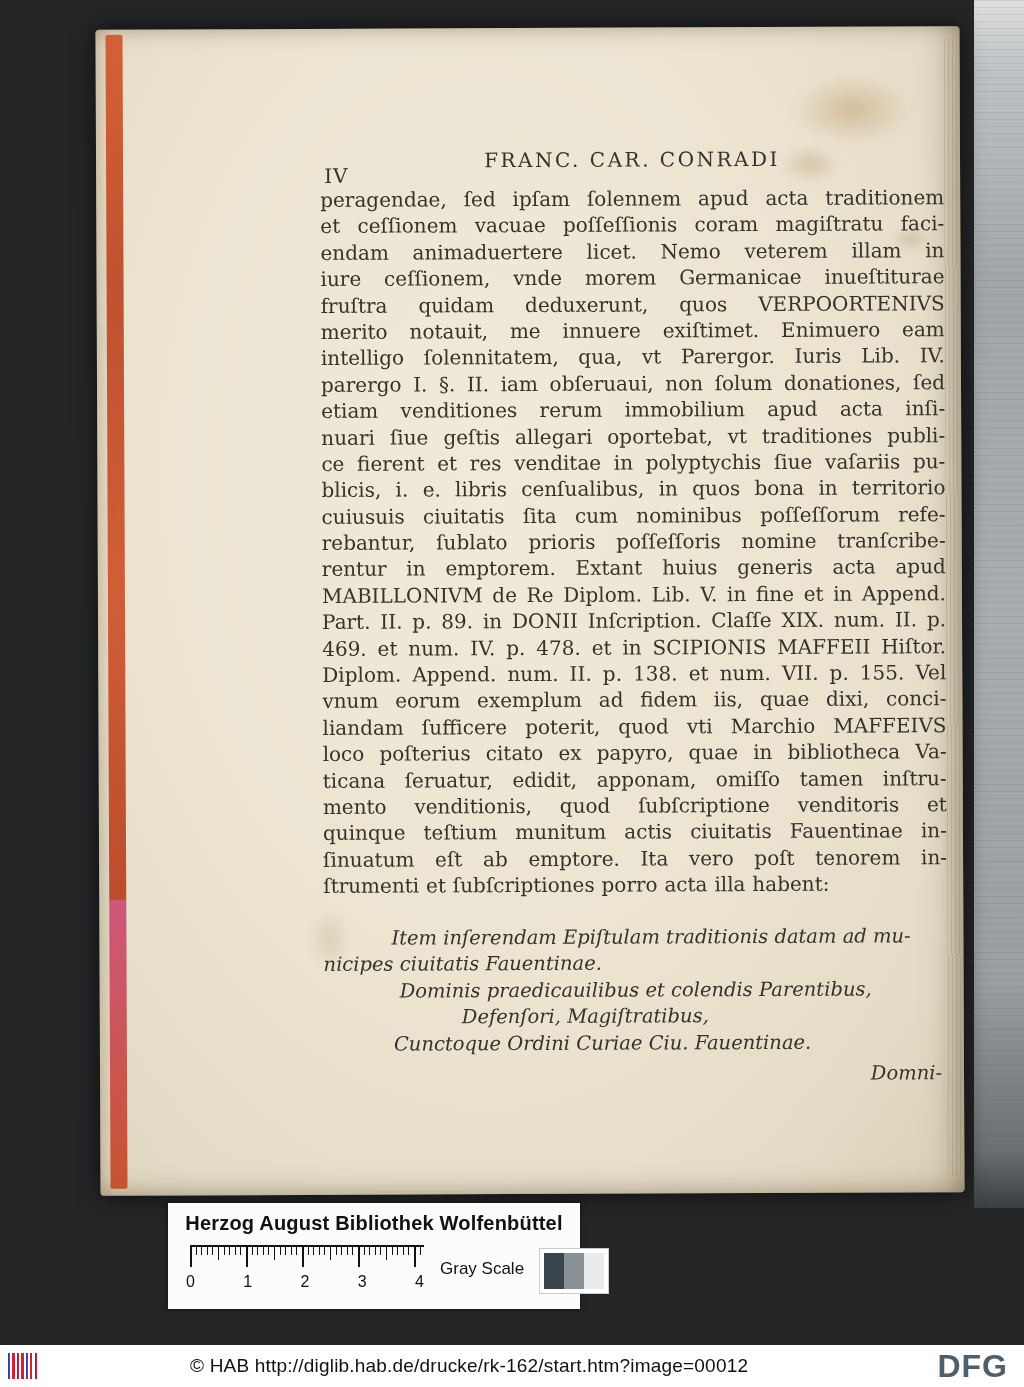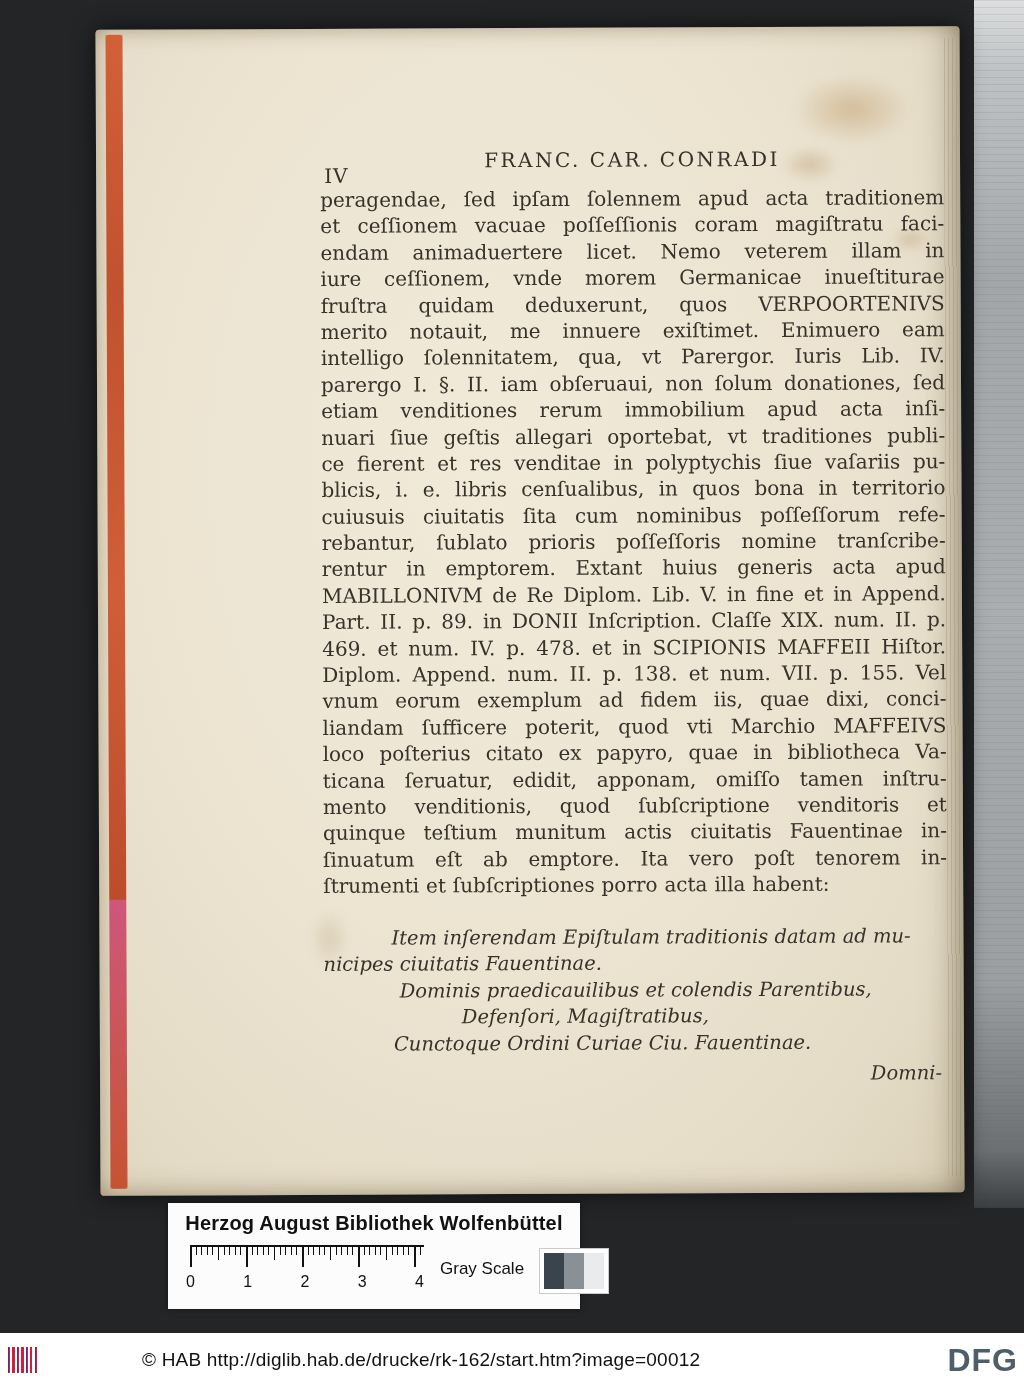--- a/index.html
+++ b/index.html
@@ -85,32 +85,33 @@
     background-repeat:no-repeat, no-repeat, no-repeat;
     background-position:top left, top left, top left;
   }
   .ruler-numbers { display:flex; justify-content:space-between; width:238px; margin-left:-4px; font-size:16px; margin-top:2px; }
   .grayscale-label { font-size:17px; margin:14px 0 0 16px; white-space:nowrap; }
   .patches { display:flex; margin:4px 0 0 16px; border:4px solid #fff; outline:1px solid #c9cccd; }
   .patch { width:20px; height:36px; }
 
   
   .footer-bar {
-    position:absolute; left:0; right:0; bottom:0; height:54px; background:#ffffff;
+    position:absolute; left:0; right:0; bottom:0; height:42px; background:#ffffff;
     display:flex; align-items:center;
     font-family:"Liberation Sans", sans-serif;
+    gap:48px;
   }
   .mini-barcode {
     width:30px; height:26px; margin-left:8px;
     background:
       repeating-linear-gradient(90deg, rgba(40,60,170,.9) 0 1px, transparent 1px 9px),
       repeating-linear-gradient(90deg, #d01f3c 0 2px, transparent 2px 4.5px);
   }
   .copyright { margin-left:104px; font-size:19px; color:#111; letter-spacing:.2px; }
-  .dfg-logo { margin-left:auto; margin-right:6px; font-size:32px; font-weight:bold; letter-spacing:1px; }
+  .dfg-logo { margin-left:auto; margin-right:16px; font-size:32px; font-weight:bold; letter-spacing:1px; }
 </style>
 </head>
 <body>
 
 <div class="scene">
 
   <div class="scan-strip">
     <div class="leaf-lines"></div>
   </div>
 

